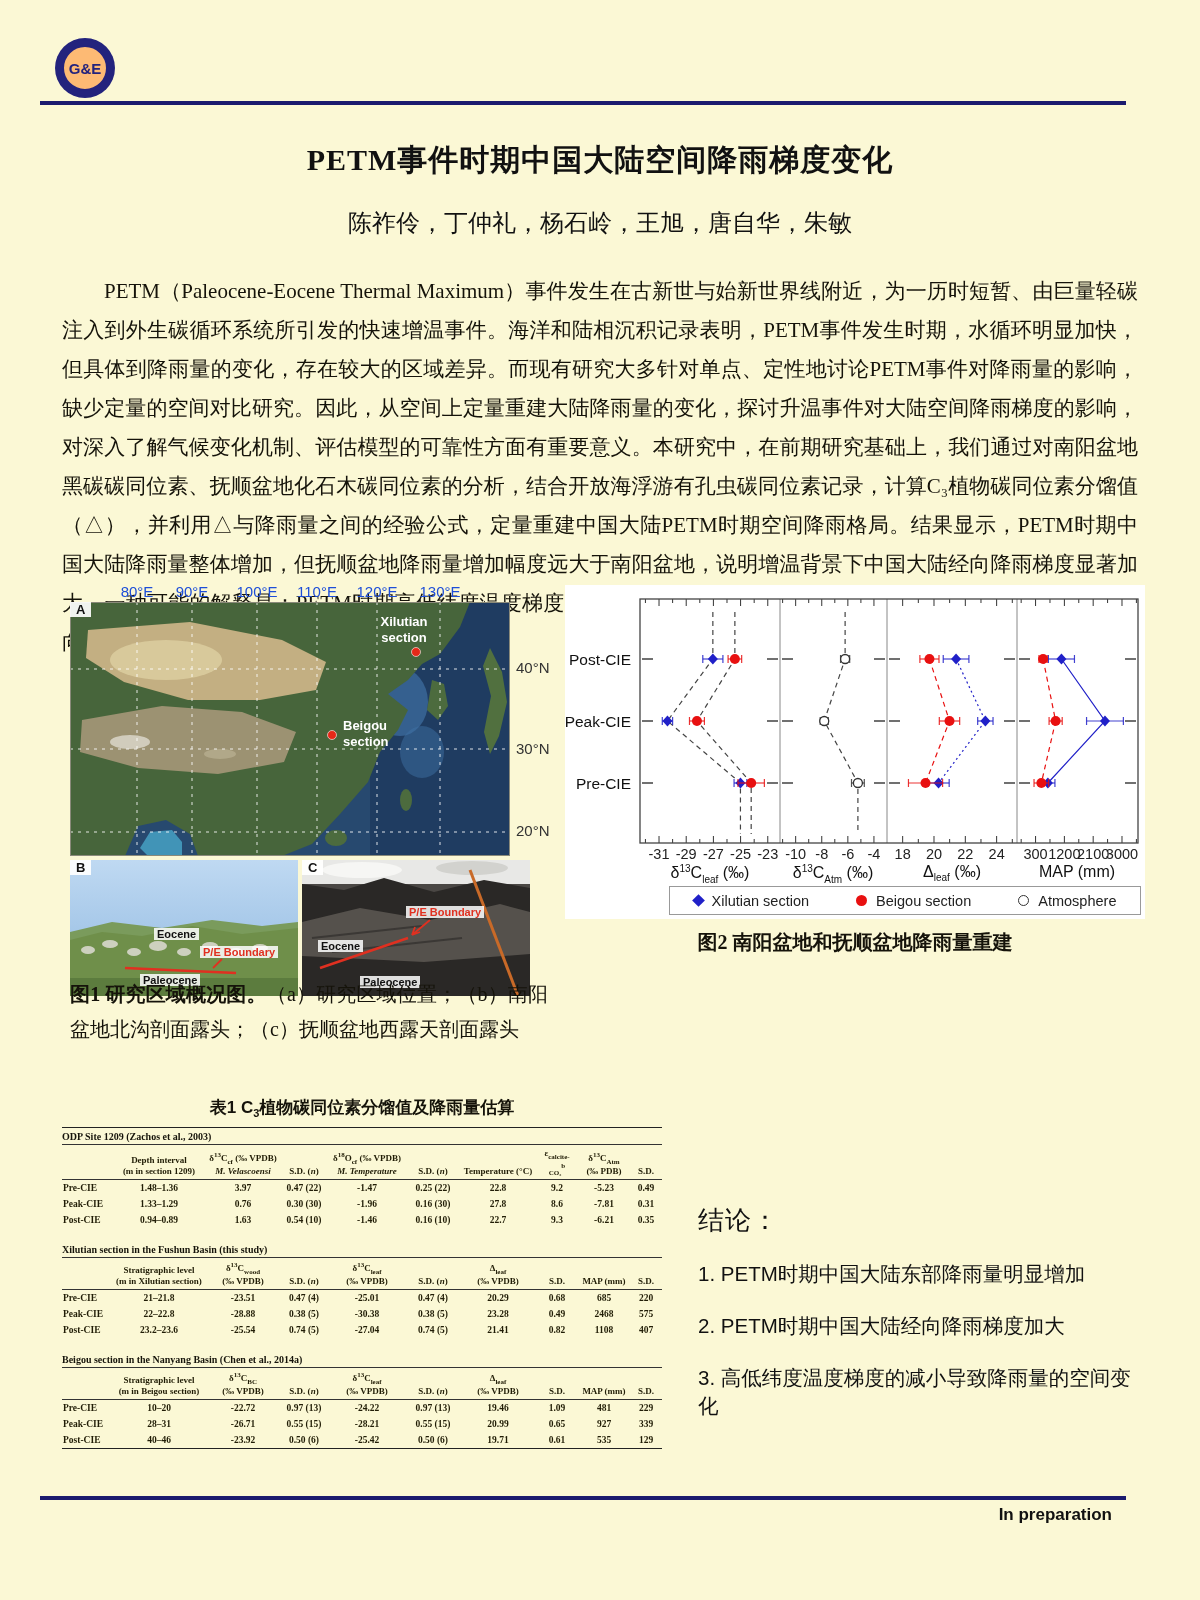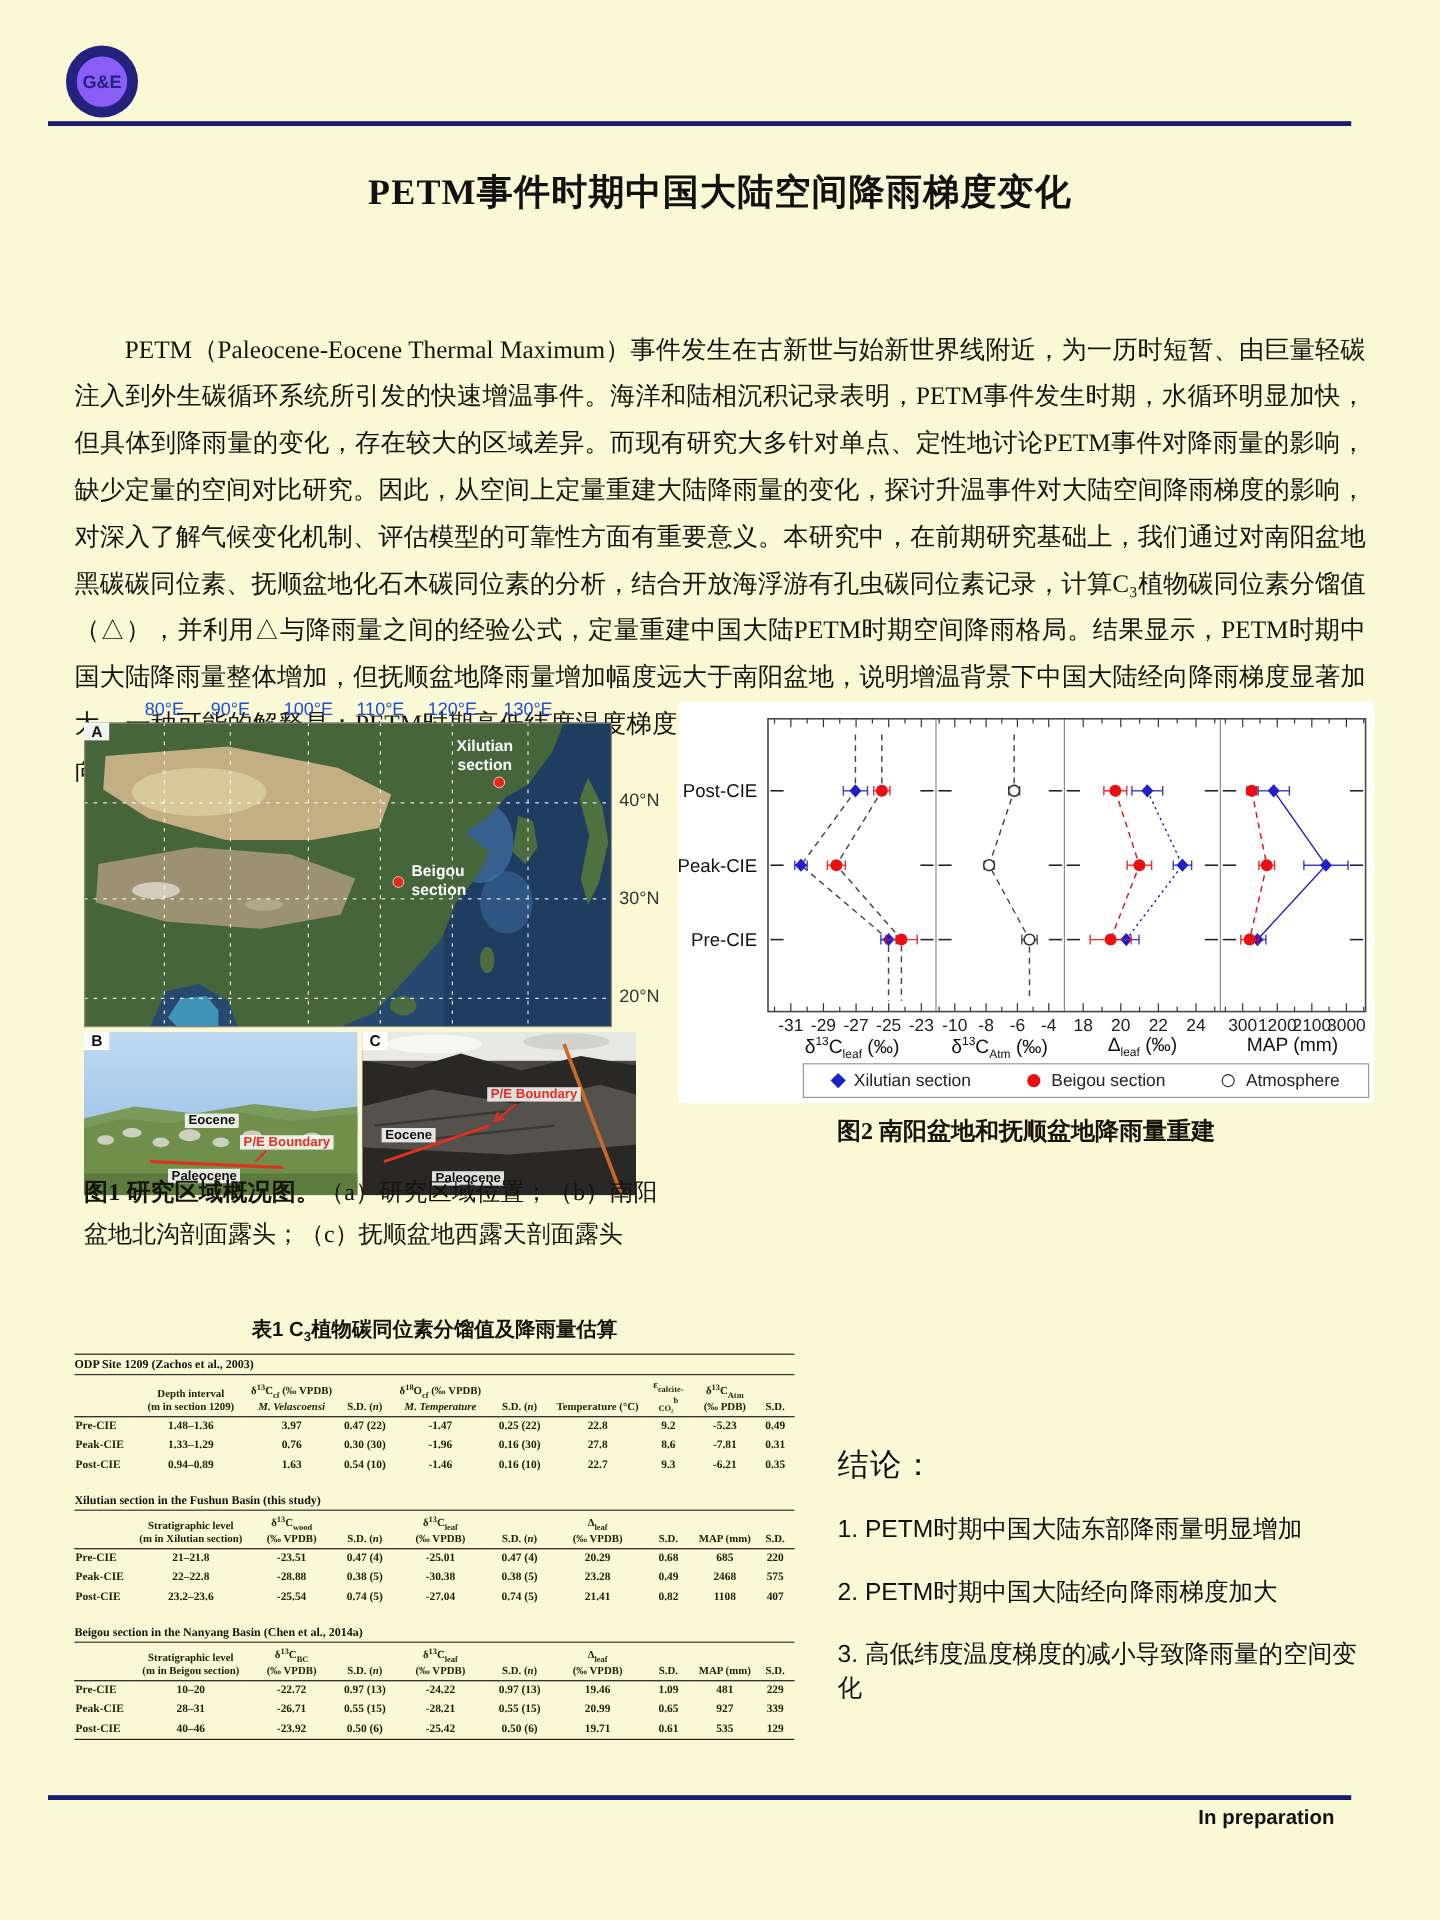--- a/index.html
+++ b/index.html
@@ -1,21 +1,21 @@
 <!DOCTYPE html>
 <html><head>
 <meta charset="utf-8">
 <style>
   html,body{margin:0;padding:0;}
   .page{position:relative;width:1200px;height:1600px;background:#FBF8D5;overflow:hidden;
         font-family:"Liberation Serif",serif;color:#1a1a10;}
   
   .logo{position:absolute;left:57px;top:40px;width:56px;height:56px;border-radius:50%;
         background:#23237d;display:flex;align-items:center;justify-content:center;box-shadow:0 0 0 2px #23237d;}
-  .logo-inner{width:42px;height:42px;border-radius:50%;background:#8b5cf6;border:2px solid #23237d;
+  .logo-inner{width:42px;height:42px;border-radius:50%;background:#fdba74;border:2px solid #23237d;
         display:flex;align-items:center;justify-content:center;font:700 15px "Liberation Sans",sans-serif;color:#23237d;}
   .lab-name{position:absolute;left:122px;top:44px;font:700 37px "Liberation Serif",serif;color:#1b1b6e;letter-spacing:2px;}
   .rule{position:absolute;left:40px;width:1086px;height:4px;background:#1b1b6e;}
   .rule-top{top:101px;}
   .rule-bottom{top:1496px;}
   
   .main-title{position:absolute;left:0;top:140px;width:1200px;text-align:center;
               font:700 30px "Liberation Serif",serif;color:#111;letter-spacing:1px;}
   .authors{position:absolute;left:0;top:207px;width:1200px;text-align:center;
            font:400 24px "Liberation Serif",serif;color:#111;}
@@ -80,20 +80,21 @@
 <body>
 
 <div class="page">
 
   <div class="logo">
     <div class="logo-inner">G&amp;E</div>
   </div>
   <div class="rule rule-top"></div>
 
   <div class="main-title">PETM事件时期中国大陆空间降雨梯度变化</div>
+  <div class="authors">陈祚伶，丁仲礼，杨石岭，王旭，唐自华，朱敏</div>
 
   <div class="abstract">PETM（Paleocene-Eocene Thermal Maximum）事件发生在古新世与始新世界线附近，为一历时短暂、由巨量轻碳注入到外生碳循环系统所引发的快速增温事件。海洋和陆相沉积记录表明，PETM事件发生时期，水循环明显加快，但具体到降雨量的变化，存在较大的区域差异。而现有研究大多针对单点、定性地讨论PETM事件对降雨量的影响，缺少定量的空间对比研究。因此，从空间上定量重建大陆降雨量的变化，探讨升温事件对大陆空间降雨梯度的影响，对深入了解气候变化机制、评估模型的可靠性方面有重要意义。本研究中，在前期研究基础上，我们通过对南阳盆地黑碳碳同位素、抚顺盆地化石木碳同位素的分析，结合开放海浮游有孔虫碳同位素记录，计算C₃植物碳同位素分馏值（△），并利用△与降雨量之间的经验公式，定量重建中国大陆PETM时期空间降雨格局。结果显示，PETM时期中国大陆降雨量整体增加，但抚顺盆地降雨量增加幅度远大于南阳盆地，说明增温背景下中国大陆经向降雨梯度显著加大。一种可能的解释是：PETM时期高低纬度温度梯度减小，使得低纬度蒸发的水汽向更高纬度输送，导致降雨量经向梯度加大。</div>
 
   <div class="fig1">
     <span class="lon-tick" style="left:67px">80°E</span>
     <span class="lon-tick" style="left:122px">90°E</span>
     <span class="lon-tick" style="left:187px">100°E</span>
     <span class="lon-tick" style="left:247px">110°E</span>
     <span class="lon-tick" style="left:307px">120°E</span>
     <span class="lon-tick" style="left:370px">130°E</span>

